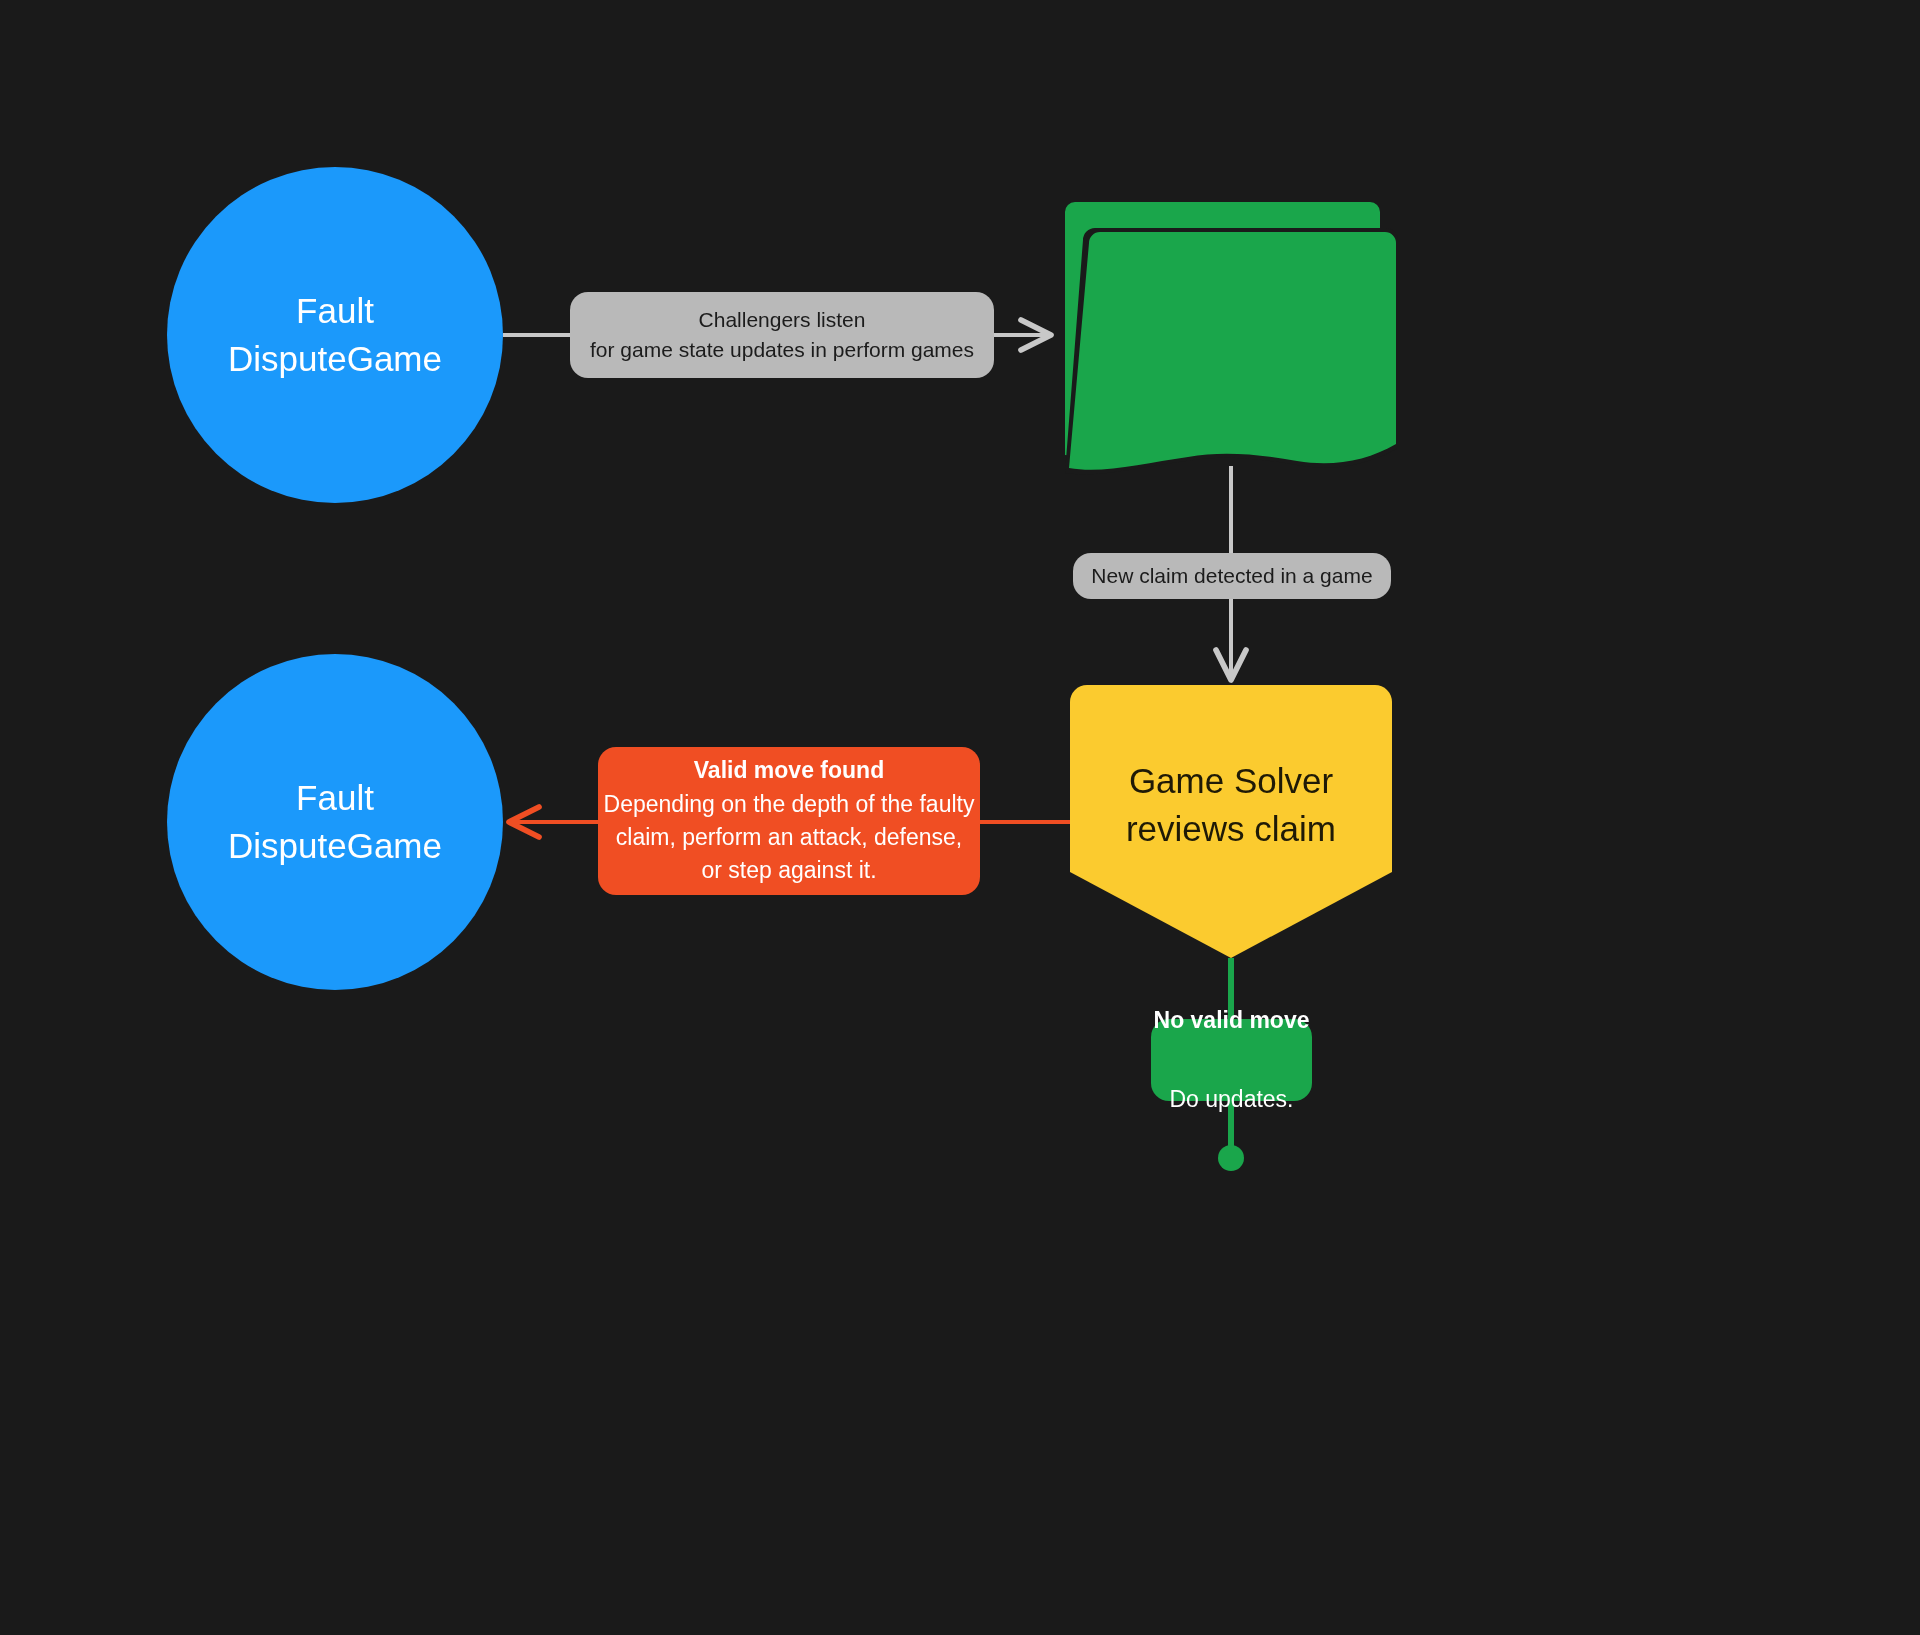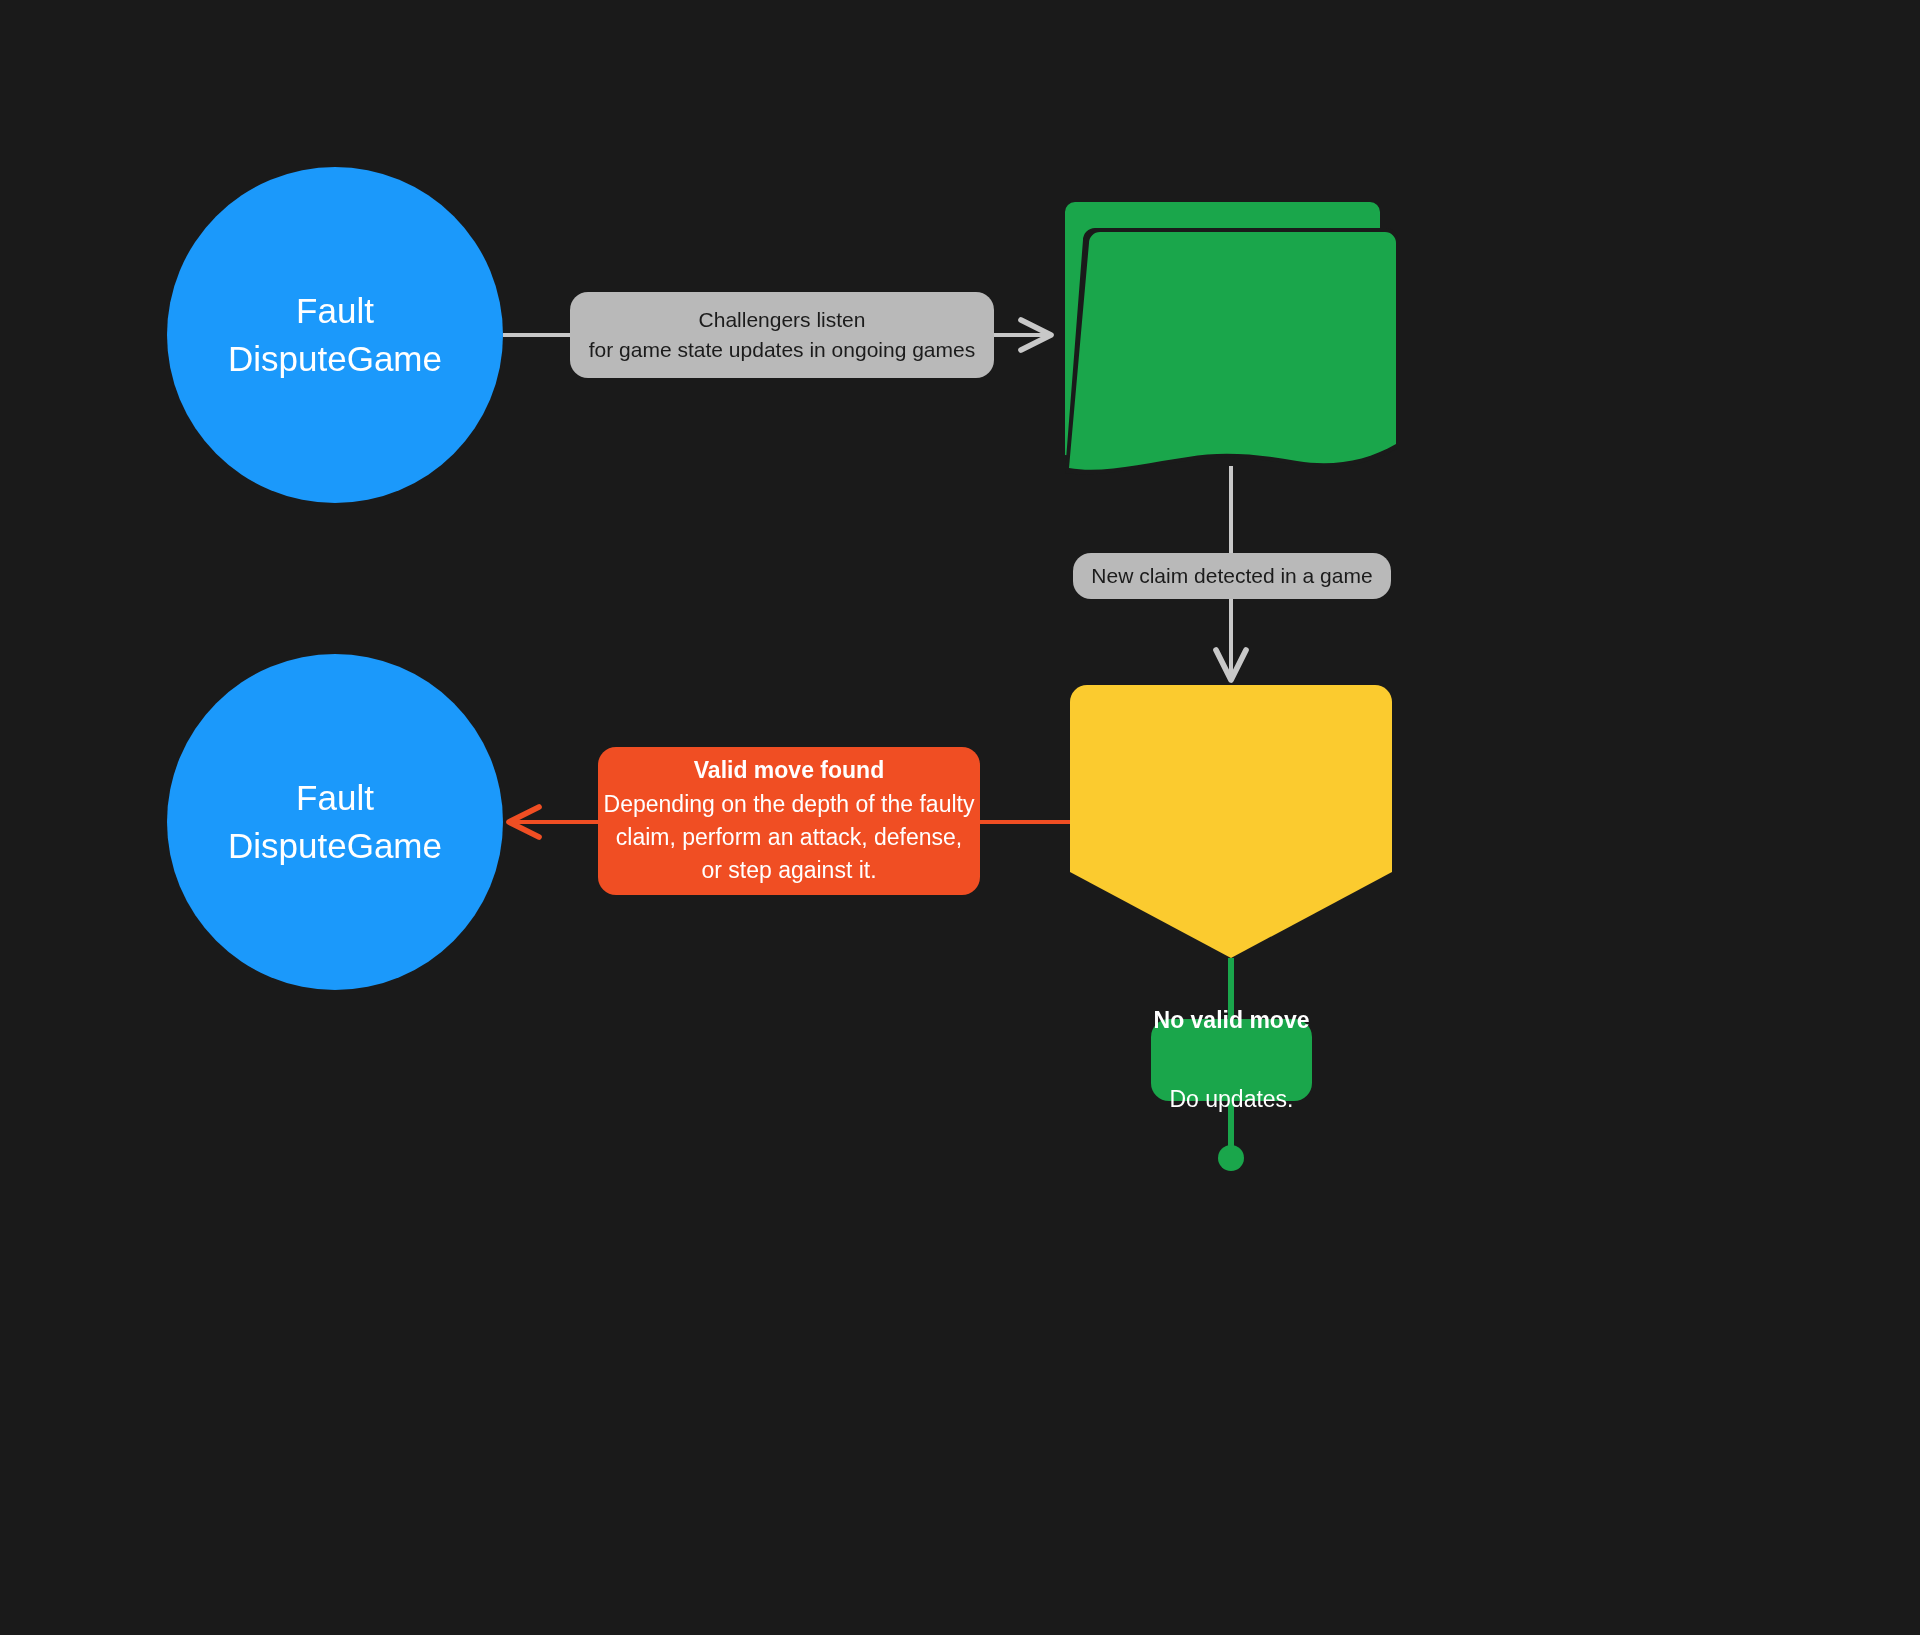--- a/index.html
+++ b/index.html
@@ -174,24 +174,28 @@
     <span class="lbl-line">Fault</span>
     <span class="lbl-line">DisputeGame</span>
   </div>
 
   <div class="node-label circle-label" style="left:170px; top:762px; width:330px; height:120px;">
     <span class="lbl-line">Fault</span>
     <span class="lbl-line">DisputeGame</span>
   </div>
 
 
+  <div class="node-label yellow-node-label" style="left:1070px; top:745px; width:322px; height:120px;">
+    <span class="lbl-line">Game Solver</span>
+    <span class="lbl-line">reviews claim</span>
+  </div>
 
   <div class="edge-label gray" style="left:570px; top:292px; width:424px; height:86px;">
     <span class="lbl-line">Challengers listen</span>
-    <span class="lbl-line">for game state updates in ongoing games</span>
+    <span class="lbl-line">for game state updates in perform games</span>
   </div>
 
   <div class="edge-label gray" style="left:1073px; top:553px; width:318px; height:46px;">
     <span class="lbl-line">New claim detected in a game</span>
   </div>
 
   <div class="edge-label orange" style="left:598px; top:747px; width:382px; height:148px;">
     <span class="lbl-line lbl-strong">Valid move found</span>
     <span class="lbl-line">Depending on the depth of the faulty</span>
     <span class="lbl-line">claim, perform an attack, defense,</span>

